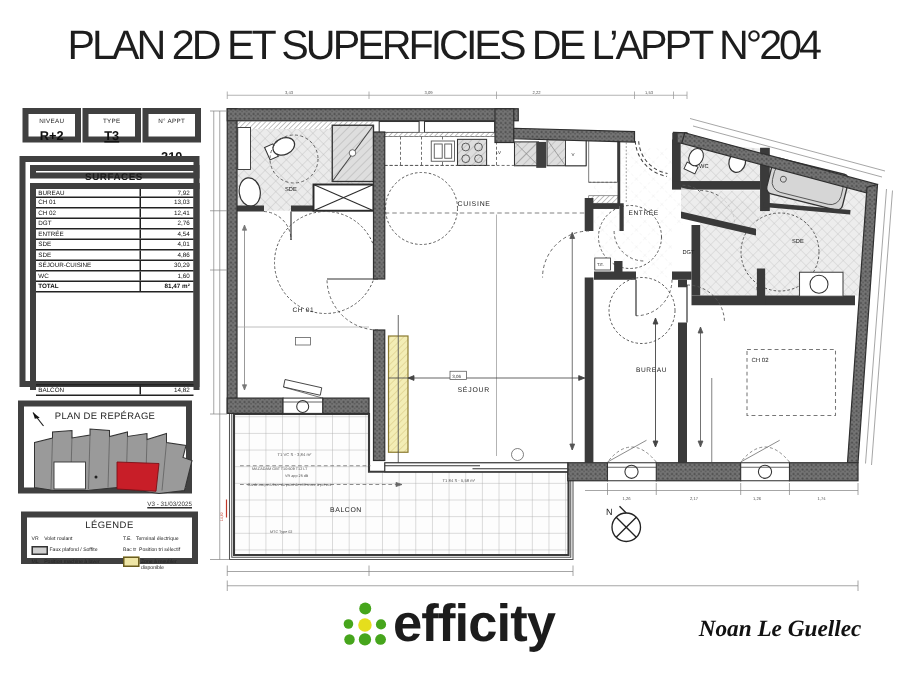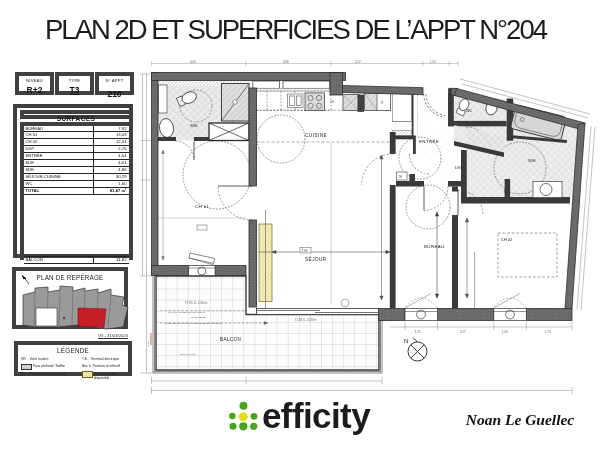--- a/index.html
+++ b/index.html
@@ -24,21 +24,21 @@
   <div class="cell-v" style="margin-top:2px;">R+2</div>
 </div>
 
 <div class="box" style="left:55px;top:72px;width:39px;height:23px;">
   <div class="cell-h" style="margin-top:2px;">TYPE</div>
   <div class="cell-v" style="margin-top:2px;text-decoration:underline;">T3</div>
 </div>
 
 <div class="box" style="left:95px;top:72px;width:39px;height:23px;">
   <div class="cell-h" style="margin-top:2px;">N° APPT</div>
-  <div class="cell-v" style="margin-top:6px;">210</div>
+  <div class="cell-v" style="margin-top:16px;">210</div>
 </div>
 
 <div class="box" style="left:13px;top:104px;width:120px;height:154px;">
 
   <div class="box" style="left:2.5px;top:2px;width:113px;height:9px;font-size:6.5px;font-weight:bold;text-align:center;letter-spacing:.4px;padding-top:0.5px;">SURFACES</div>
 
   <div class="box" style="left:2.5px;top:13.5px;width:113px;height:138px;border-bottom:none;">
     <div class="srow" style="top:0;height:6.9px;">
           <div class="l">BUREAU</div>
           <div class="r">7,92</div>

